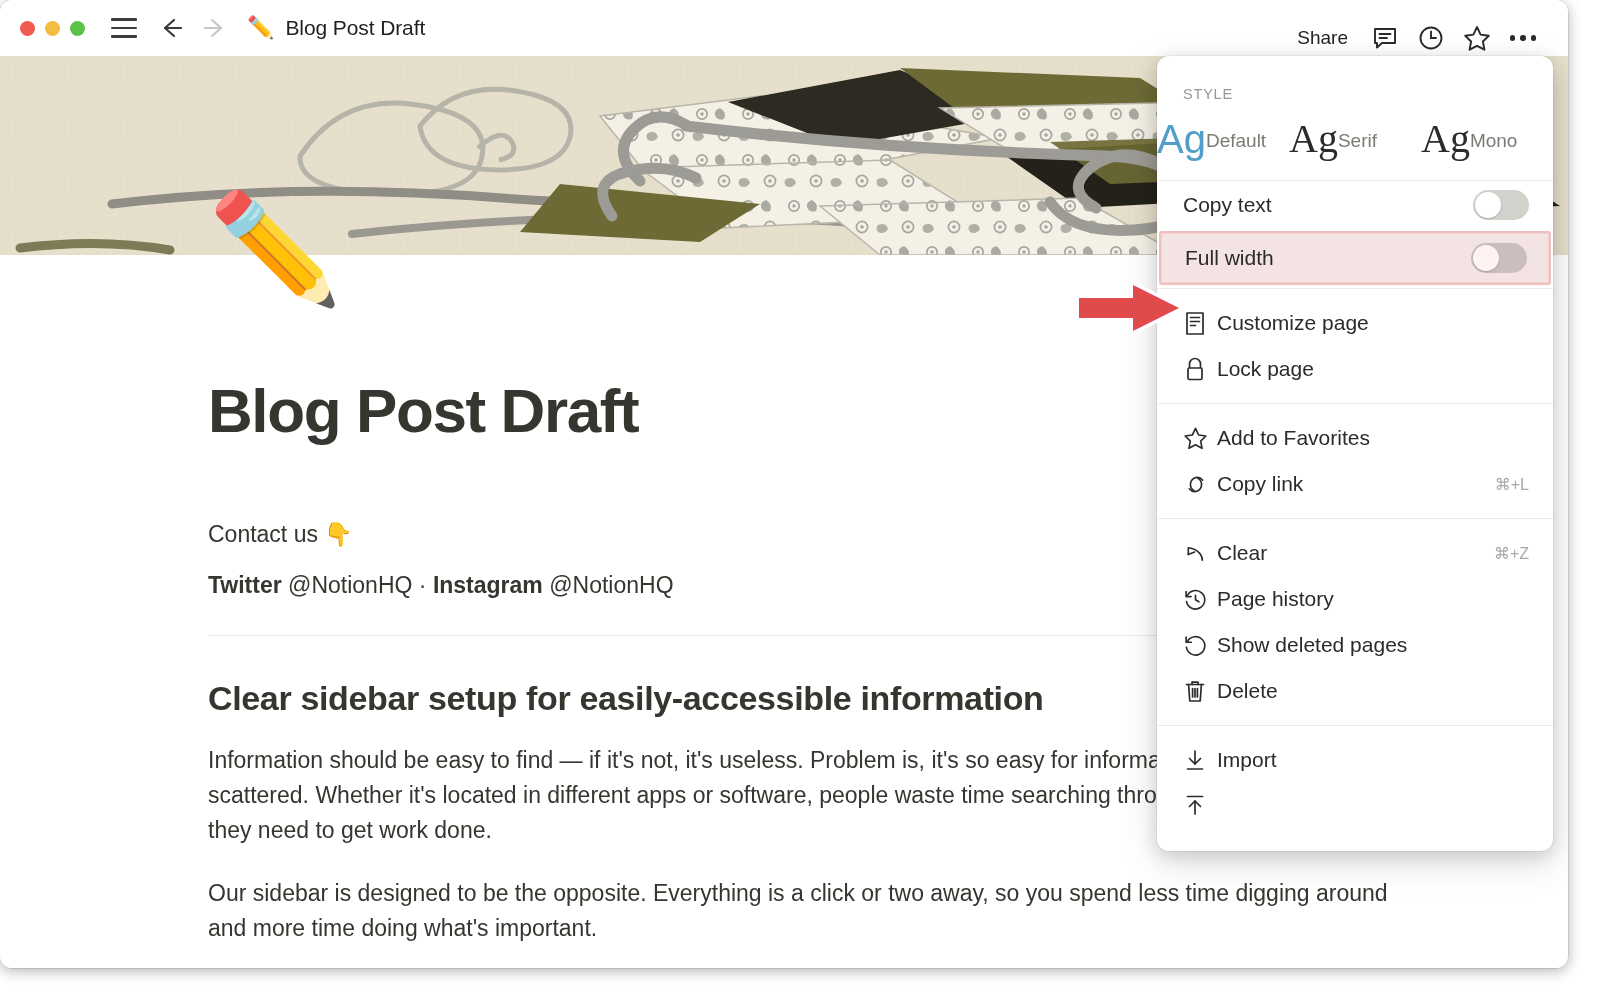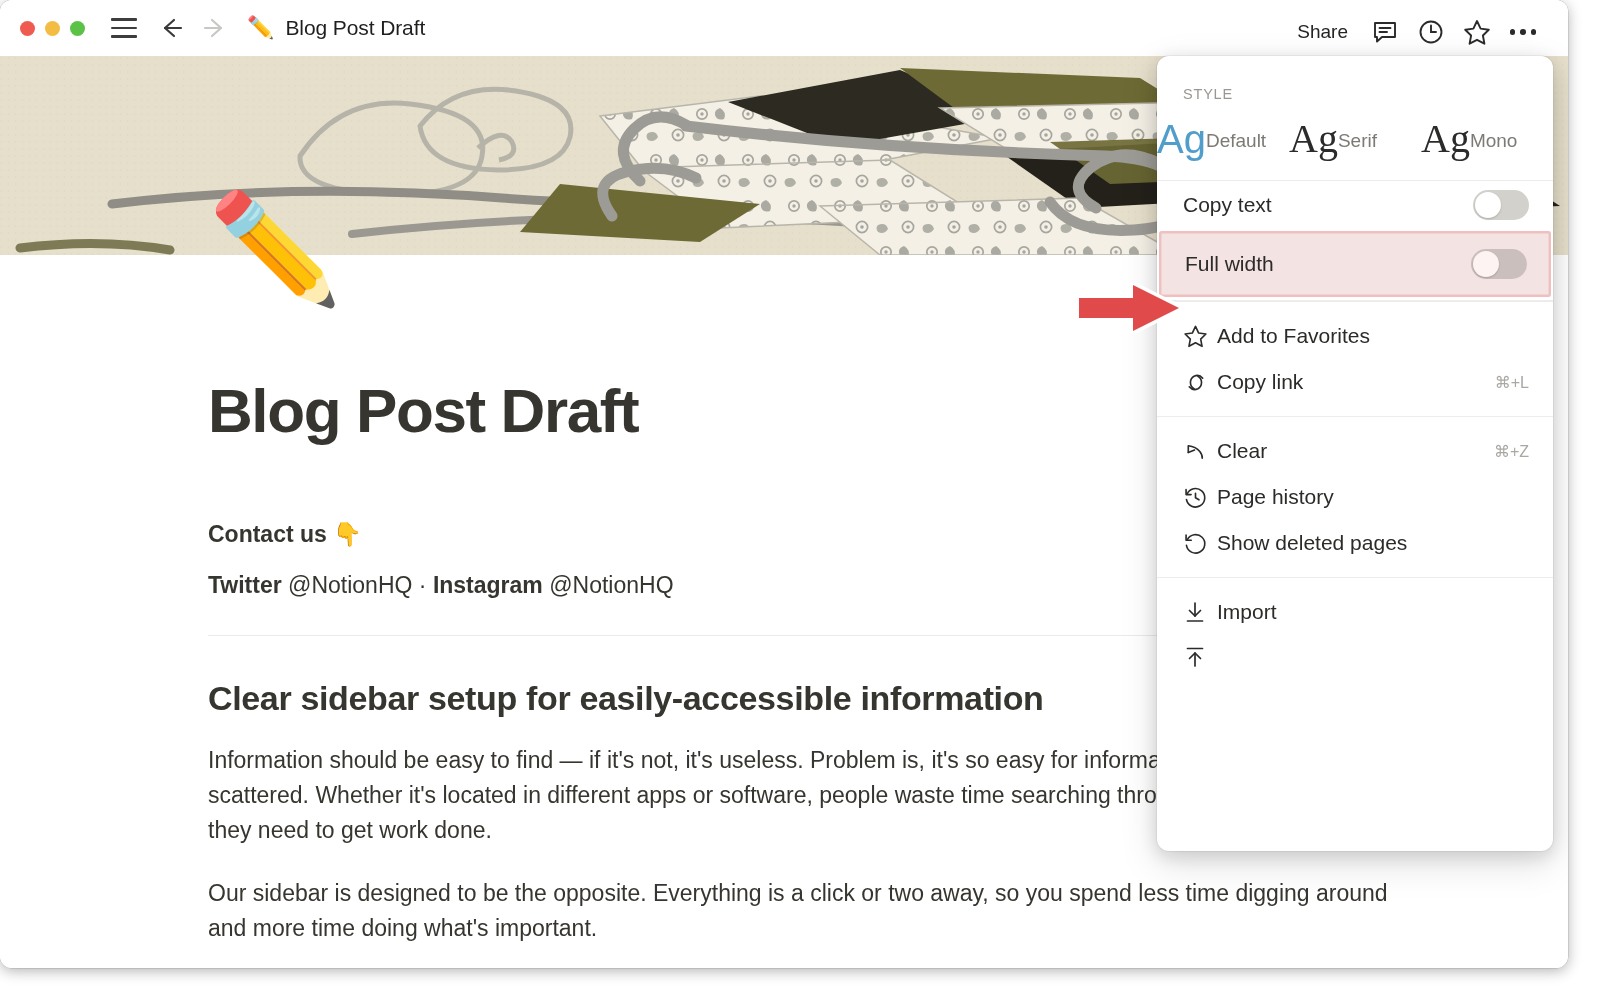--- a/index.html
+++ b/index.html
@@ -46,21 +46,21 @@
   #nav-back    { width: 40px; margin-left: 10px; }
   #nav-forward { width: 40px; margin-left: 4px; }
 
   #page-emoji { font-size: 22px; margin-left: 12px; line-height: 1; }
   #titlebar-title {
     margin-left: 11px;
     font-size: 21px; color: #1f1f1e; letter-spacing: -.1px;
   }
 
   #tb-right {
-    position: absolute; right: 22px; top: 4px; height: 56px;
+    position: absolute; right: 22px; top: 10px; height: 56px;
     display: flex; align-items: center; gap: 0; text-align: right;
   }
   #share-btn {
     font-size: 19px; color: #252524; padding: 6px 14px; border-radius: 4px;
     cursor: default;
   }
   .tb-right-icon {
     width: 46px; height: 40px;
     display: flex; align-items: center; justify-content: center;
     border-radius: 4px; cursor: default;
@@ -97,21 +97,21 @@
   #doc-title {
     margin-top: 122px;
     font-size: 62px; font-weight: bold; color: #37352f;
     letter-spacing: -1.4px; line-height: 1.1;
   }
 
   .para {
     font-size: 23px; color: #37352f; line-height: 1.52;
     max-width: 1180px;
   }
-  #contact-line { margin-top: 76px; font-weight: bold; font-size: 23px; color: #37352f; }
+  #contact-line { margin-top: 76px; font-weight: normal; font-size: 23px; color: #37352f; }
   #social-line  { margin-top: 24px; font-size: 23px; color: #37352f; }
   #social-line b { font-weight: bold; }
 
   .divider {
     margin-top: 36px;
     width: 1157px; height: 1px; background: #ebeae7;
   }
 
   #section-heading {
     margin-top: 43px;
@@ -162,21 +162,21 @@
   .switch .knob {
     position: absolute; left: 2px; top: 2px;
     width: 26px; height: 26px; border-radius: 50%;
     background: #ffffff; box-shadow: 0 1px 2px rgba(0,0,0,.18);
   }
   #row-full-width {
     background: #f4e3e3;
     box-shadow: inset 0 0 0 2.5px #f0c0c0;
     border-radius: 3px;
     margin: 3px 2px;
-    height: 66px;
+    height: 54px;
   }
   #row-full-width .switch { background: #cbbfbd; }
   #row-full-width .switch .knob { background: #fdf3f2; }
 
   .menu-item {
     height: 46px; display: flex; align-items: center;
     padding: 0 24px 0 26px; cursor: default;
   }
   .menu-item .mi-icon {
     width: 34px; flex: none; display: flex; align-items: center;
@@ -381,20 +381,42 @@
 
     <div class="toggle-row" id="row-full-width" data-name="menu-row-full-width">
       <span class="lbl" data-name="full-width-label">Full width</span>
       <span class="switch" data-name="full-width-toggle">
           <span class="knob"></span>
         </span>
     </div>
 
     <div class="menu-sep" data-name="menu-divider"></div>
 
+    <div class="group-pad-top group-pad-bot" data-name="menu-group-page">
+      <div class="menu-item" data-name="menu-item-customize-page">
+        <span class="mi-icon" data-name="page-icon">
+          <svg width="24" height="25" viewBox="0 0 24 25" fill="none" stroke="#2c2b29" stroke-width="1.7" stroke-linejoin="round">
+            <path d="M4 2 H20 V23 H4 Z"></path>
+            <path d="M7.5 6.5 H16.5 M7.5 10.5 H16.5 M7.5 14.5 H12.5" stroke-linecap="round"></path>
+          </svg>
+        </span>
+        <span class="mi-label" data-name="menu-item-label">Customize page</span>
+        <span class="mi-short" data-name="menu-item-shortcut"></span>
+      </div>
+      <div class="menu-item" data-name="menu-item-lock-page">
+        <span class="mi-icon" data-name="lock-icon">
+          <svg width="24" height="25" viewBox="0 0 24 25" fill="none" stroke="#2c2b29" stroke-width="1.7" stroke-linejoin="round">
+            <path d="M6.5 11 V7 a5.5 5.5 0 0 1 11 0 V11"></path>
+            <rect x="5" y="11" width="14" height="11.5" rx="1.4"></rect>
+          </svg>
+        </span>
+        <span class="mi-label" data-name="menu-item-label">Lock page</span>
+        <span class="mi-short" data-name="menu-item-shortcut"></span>
+      </div>
+    </div>
 
     <div class="menu-sep" data-name="menu-divider"></div>
 
     <div class="group-pad-top group-pad-bot" data-name="menu-group-share">
       <div class="menu-item" data-name="menu-item-add-to-favorites">
         <span class="mi-icon" data-name="star-icon">
           <svg width="25" height="25" viewBox="0 0 26 26" fill="none" stroke="#2c2b29" stroke-width="1.7" stroke-linejoin="round">
             <path d="M13 2.5 L16.3 9.4 L23.8 10.4 L18.4 15.7 L19.8 23.2 L13 19.6 L6.2 23.2 L7.6 15.7 L2.2 10.4 L9.7 9.4 Z"></path>
           </svg>
         </span>
@@ -438,20 +460,32 @@
         <span class="mi-short" data-name="menu-item-shortcut"></span>
       </div>
       <div class="menu-item" data-name="menu-item-show-deleted-pages">
         <span class="mi-icon" data-name="restore-icon">
           <svg width="25" height="25" viewBox="0 0 26 26" fill="none" stroke="#2c2b29" stroke-width="1.7" stroke-linecap="round" stroke-linejoin="round">
             <path d="M4.5 9 a9.6 9.6 0 1 1 -.9 6"></path>
             <path d="M3.2 4.3 V9.6 H8.6"></path>
           </svg>
         </span>
         <span class="mi-label" data-name="menu-item-label">Show deleted pages</span>
+        <span class="mi-short" data-name="menu-item-shortcut"></span>
+      </div>
+      <div class="menu-item" data-name="menu-item-delete">
+        <span class="mi-icon" data-name="trash-icon">
+          <svg width="24" height="25" viewBox="0 0 24 25" fill="none" stroke="#2c2b29" stroke-width="1.7" stroke-linejoin="round" stroke-linecap="round">
+            <path d="M3.5 5.5 H20.5"></path>
+            <path d="M9 5.5 V3.2 H15 V5.5"></path>
+            <path d="M5.6 5.5 L6.8 22 H17.2 L18.4 5.5"></path>
+            <path d="M9.6 9.5 V18 M12 9.5 V18 M14.4 9.5 V18"></path>
+          </svg>
+        </span>
+        <span class="mi-label" data-name="menu-item-label">Delete</span>
         <span class="mi-short" data-name="menu-item-shortcut"></span>
       </div>
     </div>
 
     <div class="menu-sep" data-name="menu-divider"></div>
 
     <div class="group-pad-top" data-name="menu-group-transfer">
       <div class="menu-item" data-name="menu-item-import">
         <span class="mi-icon" data-name="import-icon">
           <svg width="24" height="25" viewBox="0 0 24 25" fill="none" stroke="#2c2b29" stroke-width="1.7" stroke-linecap="round" stroke-linejoin="round">

